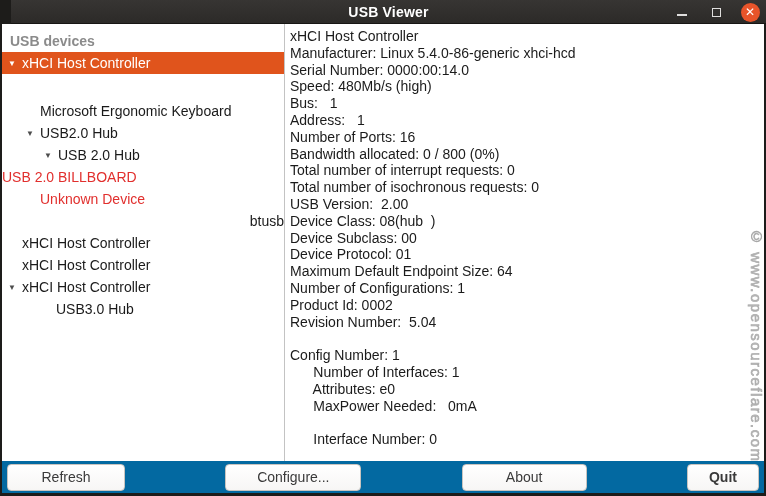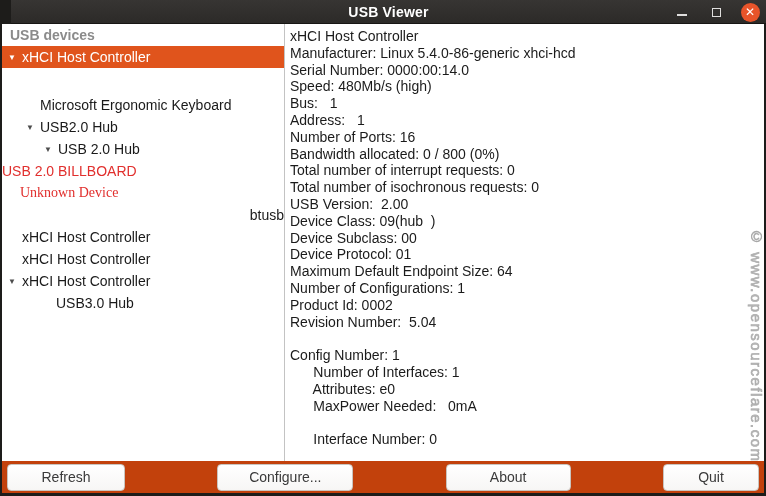--- a/index.html
+++ b/index.html
@@ -77,20 +77,21 @@
     overflow: hidden;
     flex-shrink: 0;
   }
   .tree-header {
     height: 22px;
     line-height: 22px;
     padding-left: 8px;
     color: #8b8b8b;
     font-size: 14px;
     font-weight: bold;
+    margin-top: 6px;
   }
   .tree-row {
     height: 22px;
     display: flex;
     align-items: center;
     font-size: 14px;
     color: #1a1a1a;
     white-space: nowrap;
     cursor: default;
   }
@@ -120,40 +121,40 @@
     font-size: 14px;
     line-height: 16.8px;
     color: #1b1b1b;
     white-space: pre;
   }
 
   
   .footer {
     height: 32px;
     margin: 0 2px;
-    background: #c2410c;
+    background: #0369a1;
     display: flex;
     align-items: center;
     justify-content: space-between;
     padding: 0 5px;
   }
   .footer-btn {
     height: 27px;
     background: linear-gradient(#ffffff, #f7f6f5);
     border: 1px solid #c9c4bf;
     border-radius: 4px;
     font-family: "Liberation Sans", "DejaVu Sans", sans-serif;
     font-size: 14px;
     color: #3a3a3a;
     cursor: pointer;
   }
   .btn-0 { width: 118px; }
   .btn-1 { width: 136px; }
   .btn-2 { width: 125px; }
-  .btn-3 { width: 96px; }
+  .btn-3 { width: 72px; font-weight: bold; }
 
   
   .watermark {
     position: absolute;
     top: 228px;
     right: 1px;
     writing-mode: vertical-rl;
     font-size: 15px;
     letter-spacing: 1.5px;
     color: #ababab;
@@ -199,21 +200,21 @@
             <span class="expander">▼</span>
             <span>USB2.0 Hub</span>
           </div>
           <div class="tree-row" style="padding-left: 42px;">
             <span class="expander">▼</span>
             <span>USB 2.0 Hub</span>
           </div>
           <div class="tree-row error" style="">
             <span>USB 2.0 BILLBOARD</span>
           </div>
-          <div class="tree-row error" style="padding-left: 18px; font-family: Liberation Serif, serif;">
+          <div class="tree-row error" style="padding-left: 38px;">
             <span>Unknown Device</span>
           </div>
           <div class="tree-row" style="padding-left: 38px; justify-content: flex-end;">
             <span>btusb</span>
           </div>
           <div class="tree-row" style="padding-left: 20px;">
             <span>xHCI Host Controller</span>
           </div>
           <div class="tree-row" style="padding-left: 20px;">
             <span>xHCI Host Controller</span>
@@ -233,21 +234,21 @@
           <div class="detail-line">Manufacturer: Linux 5.4.0-86-generic xhci-hcd</div>
           <div class="detail-line">Serial Number: 0000:00:14.0</div>
           <div class="detail-line">Speed: 480Mb/s (high)</div>
           <div class="detail-line">Bus:   1</div>
           <div class="detail-line">Address:   1</div>
           <div class="detail-line">Number of Ports: 16</div>
           <div class="detail-line">Bandwidth allocated: 0 / 800 (0%)</div>
           <div class="detail-line">Total number of interrupt requests: 0</div>
           <div class="detail-line">Total number of isochronous requests: 0</div>
           <div class="detail-line">USB Version:  2.00</div>
-          <div class="detail-line">Device Class: 09(hub  )</div>
+          <div class="detail-line">Device Class: 08(hub  )</div>
           <div class="detail-line">Device Subclass: 00</div>
           <div class="detail-line">Device Protocol: 01</div>
           <div class="detail-line">Maximum Default Endpoint Size: 64</div>
           <div class="detail-line">Number of Configurations: 1</div>
           <div class="detail-line">Product Id: 0002</div>
           <div class="detail-line">Revision Number:  5.04</div>
           <div class="detail-line">&nbsp;</div>
           <div class="detail-line">Config Number: 1</div>
           <div class="detail-line">      Number of Interfaces: 1</div>
           <div class="detail-line">      Attributes: e0</div>

